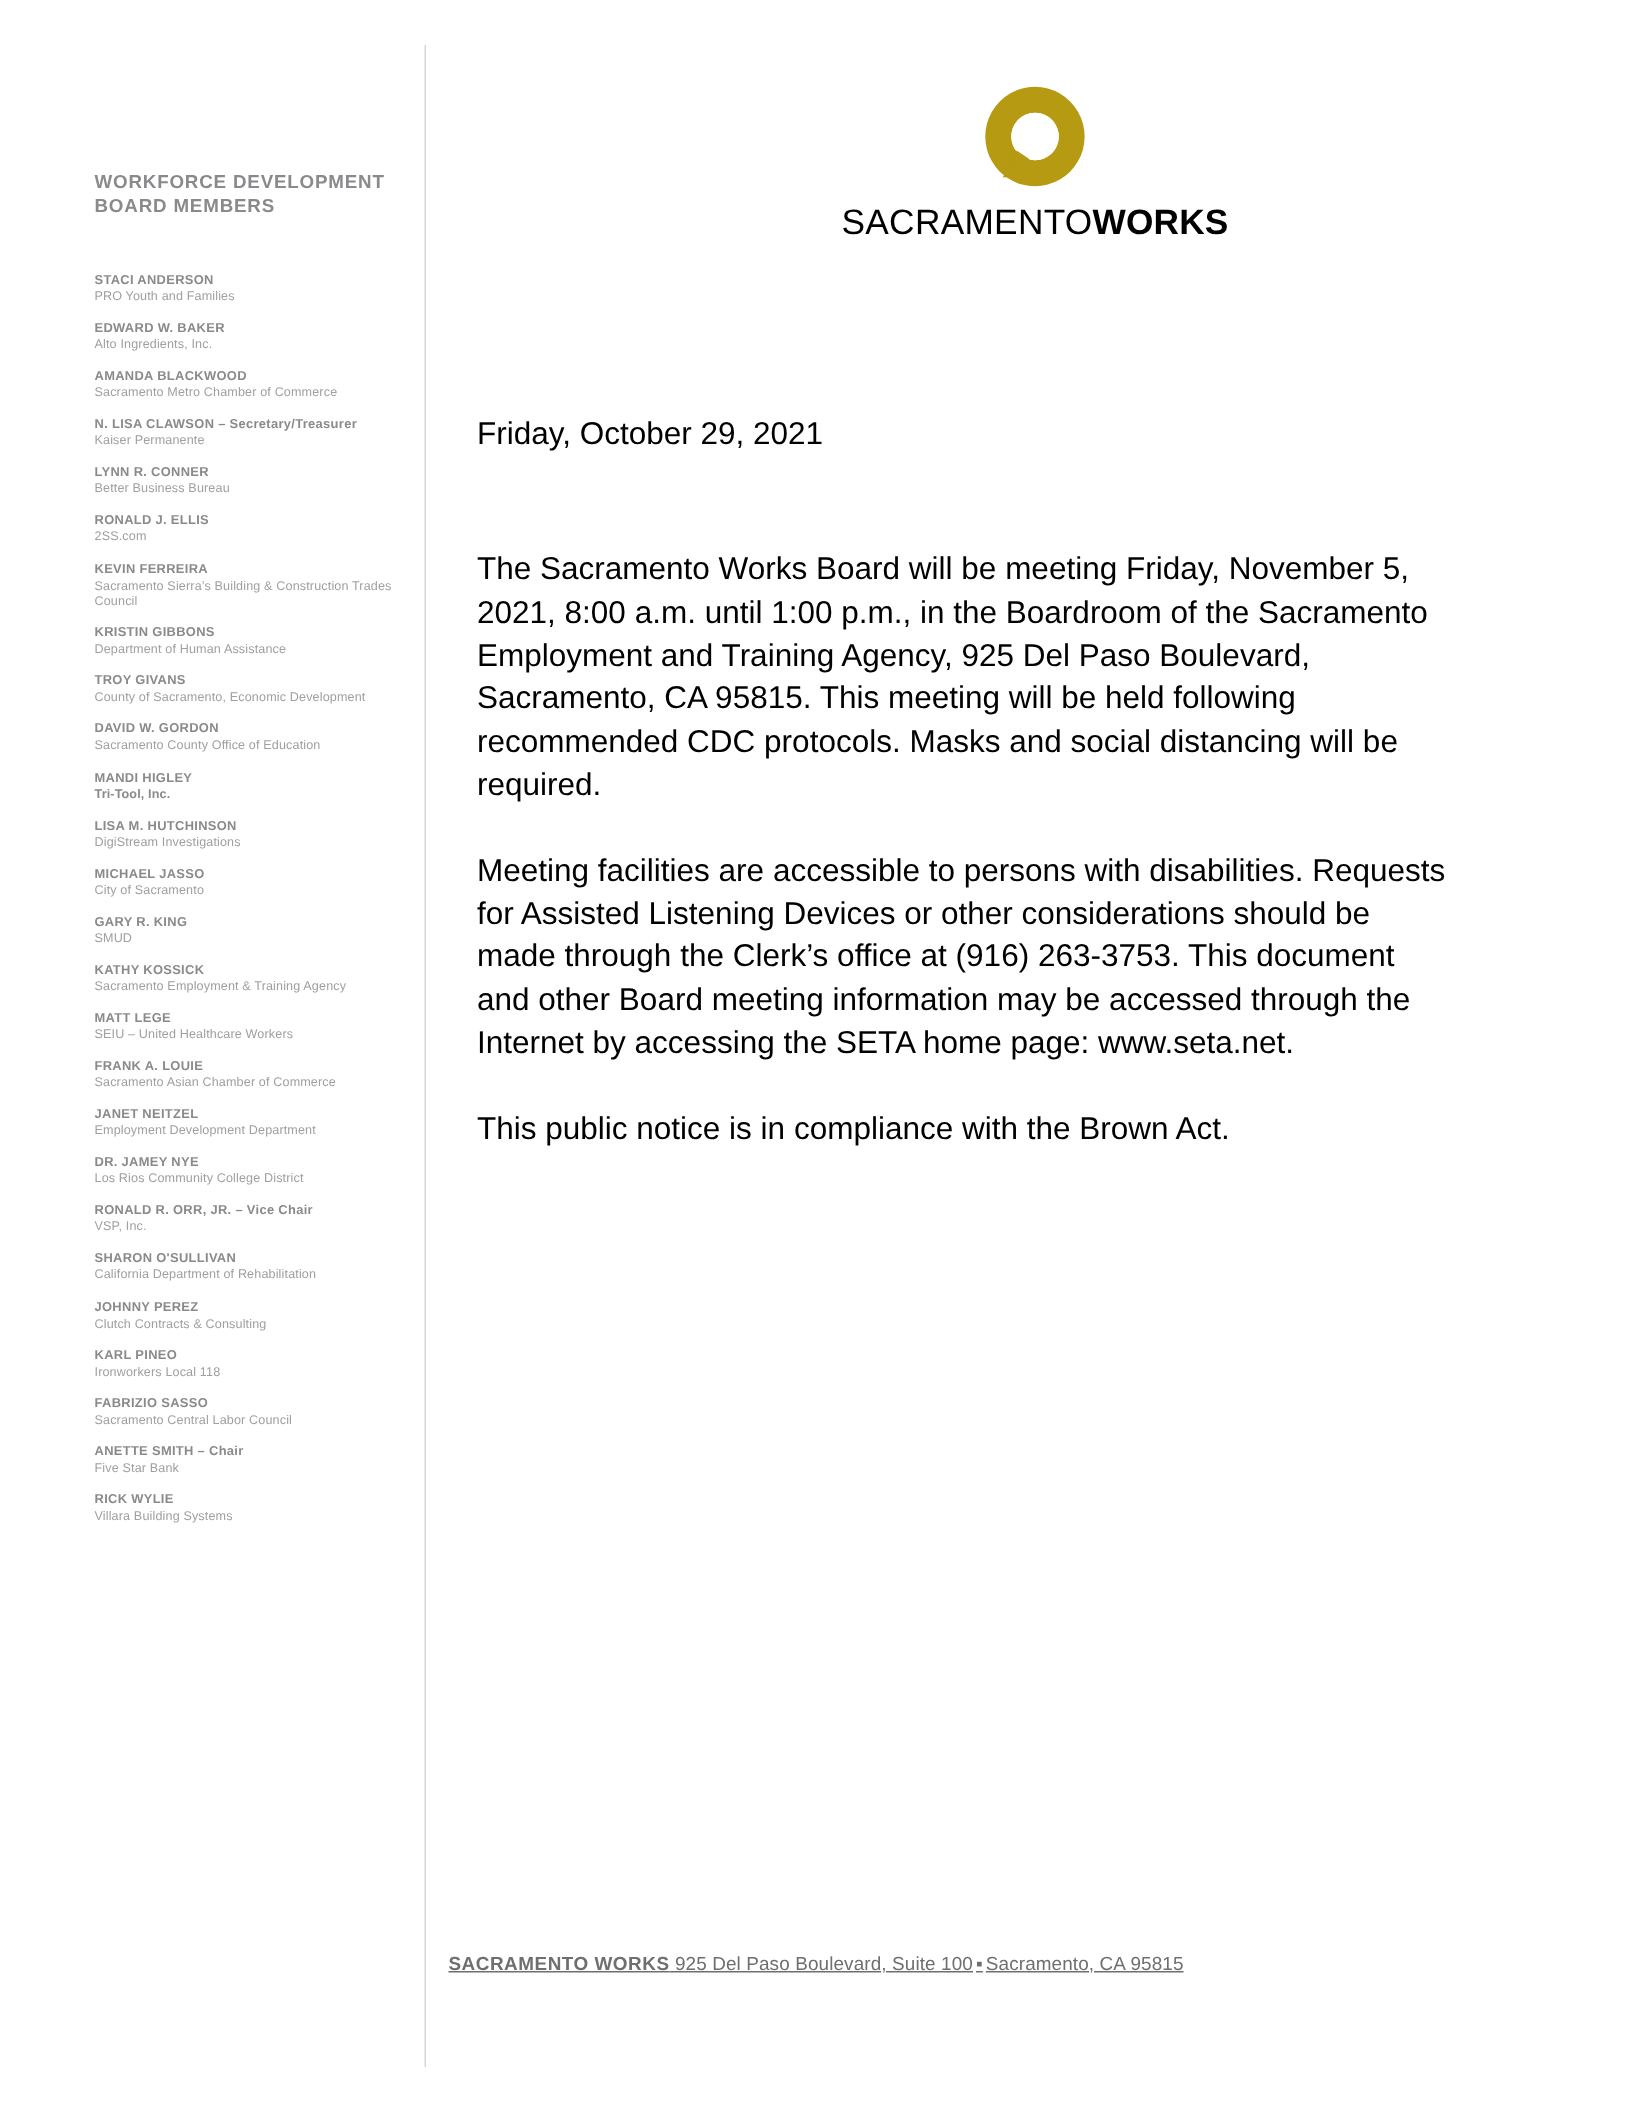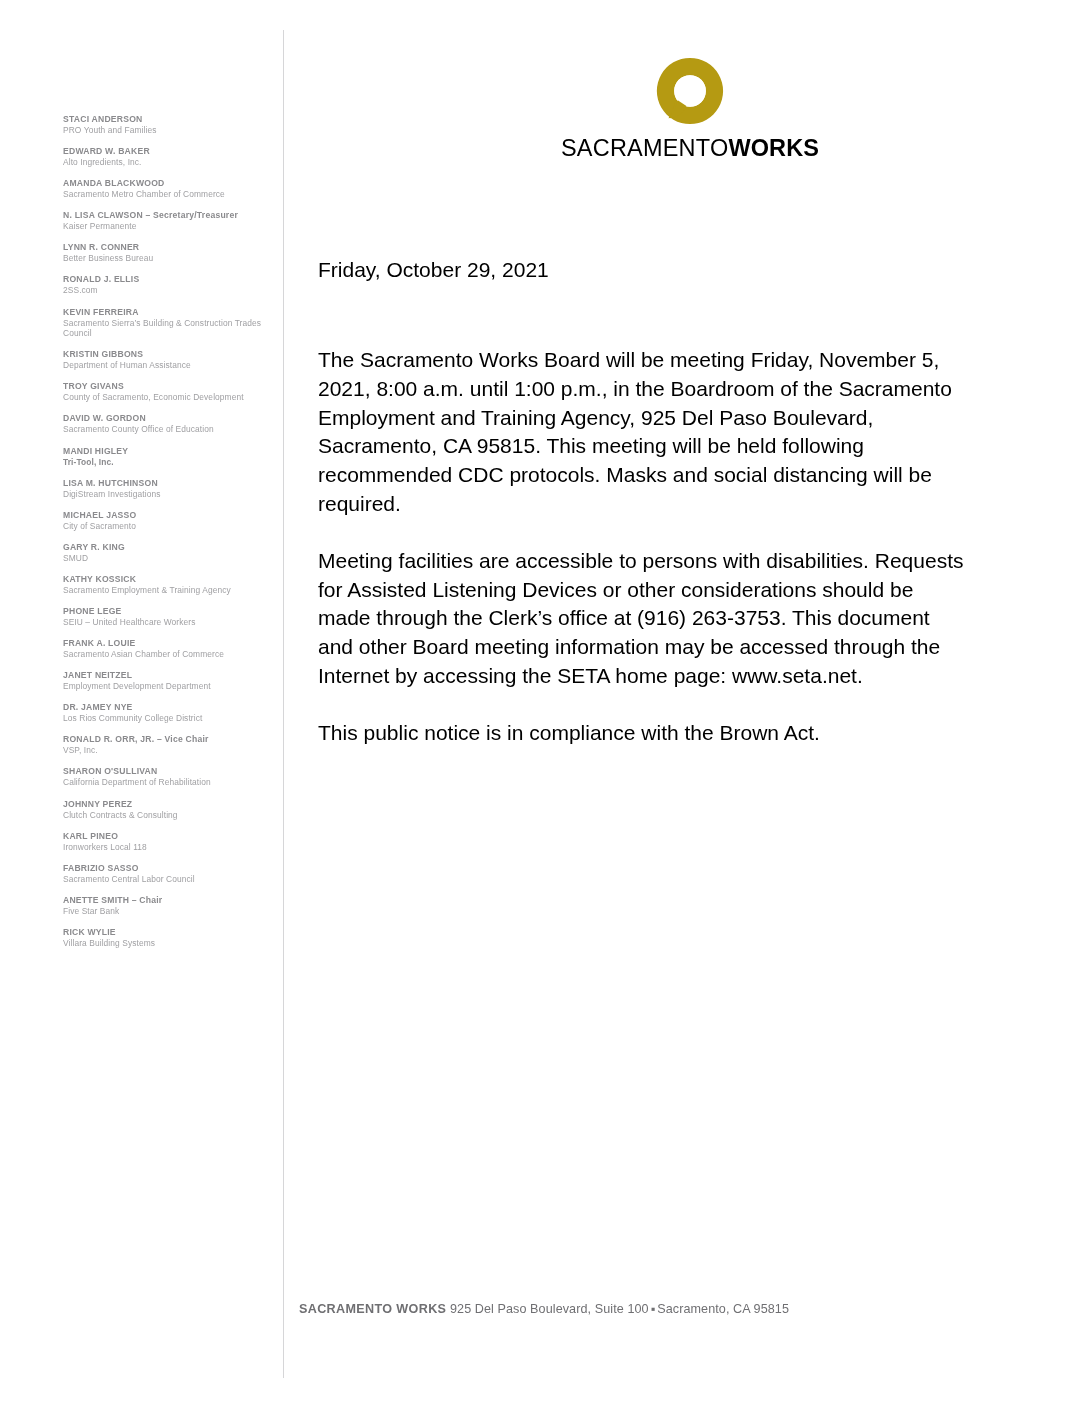--- a/index.html
+++ b/index.html
@@ -93,21 +93,21 @@
     white-space: nowrap;
     color: #000000;
   }
   .logo-word .light { font-weight: 400; }
   .logo-word .heavy { font-weight: bold; letter-spacing: 0.1px; }
 
   
   .body-col {
     position: absolute;
     left: 318px;
-    top: 256px;
+    top: 276px;
     width: 648px;
   }
   .letter-date {
     font-size: 21px;
     line-height: 28px;
     margin: 0 0 62px 0;
   }
   .para {
     font-size: 21px;
     line-height: 28.8px;
@@ -117,20 +117,21 @@
   .para:last-child { margin-bottom: 0; }
 
   
   .footer {
     position: absolute;
     left: 0;
     top: 1300px;
     width: 1088px;
     text-align: center;
     color: #6f6f72;
+    text-decoration: underline;
   }
   .footer-line1 {
     font-size: 12.6px;
     line-height: 19px;
     letter-spacing: 0.08px;
   }
   .footer-line1 .brand {
     font-weight: bold;
     letter-spacing: 0.35px;
   }
@@ -163,20 +164,21 @@
                Z" fill="#B59A12" fill-rule="evenodd"></path>
       <path d="M30 62 C30 62 26 80 20 88 C32 86 40 78 44 70 Z" fill="#B59A12"></path>
       <path d="M28 60 C28 60 24 78 19 87 C31 85 39 77 43 69 Z" fill="#ffffff" opacity="0"></path>
       <circle cx="50" cy="50" r="22" fill="#ffffff"></circle>
       <path d="M33 63 C33 63 29 79 22 88 C34 87 42 79 45 71 Z" fill="#B59A12"></path>
     </svg>
     <div class="logo-word"><span class="light">SACRAMENTO</span><span class="heavy">WORKS</span></div>
   </div>
 
   <aside class="sidebar">
+    <div class="sidebar-title">WORKFORCE DEVELOPMENT BOARD MEMBERS</div>
     <div id="member-list">
         <div class="member">
           <div class="member-name">STACI ANDERSON</div>
           <div class="member-org">PRO Youth and Families</div>
         </div>
         <div class="member">
           <div class="member-name">EDWARD W. BAKER</div>
           <div class="member-org">Alto Ingredients, Inc.</div>
         </div>
         <div class="member">
@@ -225,21 +227,21 @@
         </div>
         <div class="member">
           <div class="member-name">GARY R. KING</div>
           <div class="member-org">SMUD</div>
         </div>
         <div class="member">
           <div class="member-name">KATHY KOSSICK</div>
           <div class="member-org">Sacramento Employment &amp; Training Agency</div>
         </div>
         <div class="member">
-          <div class="member-name">PHONE LEGE</div>
+          <div class="member-name">MATT LEGE</div>
           <div class="member-org">SEIU – United Healthcare Workers</div>
         </div>
         <div class="member">
           <div class="member-name">FRANK  A. LOUIE</div>
           <div class="member-org">Sacramento Asian Chamber of Commerce</div>
         </div>
         <div class="member">
           <div class="member-name">JANET NEITZEL</div>
           <div class="member-org">Employment Development Department</div>
         </div>

